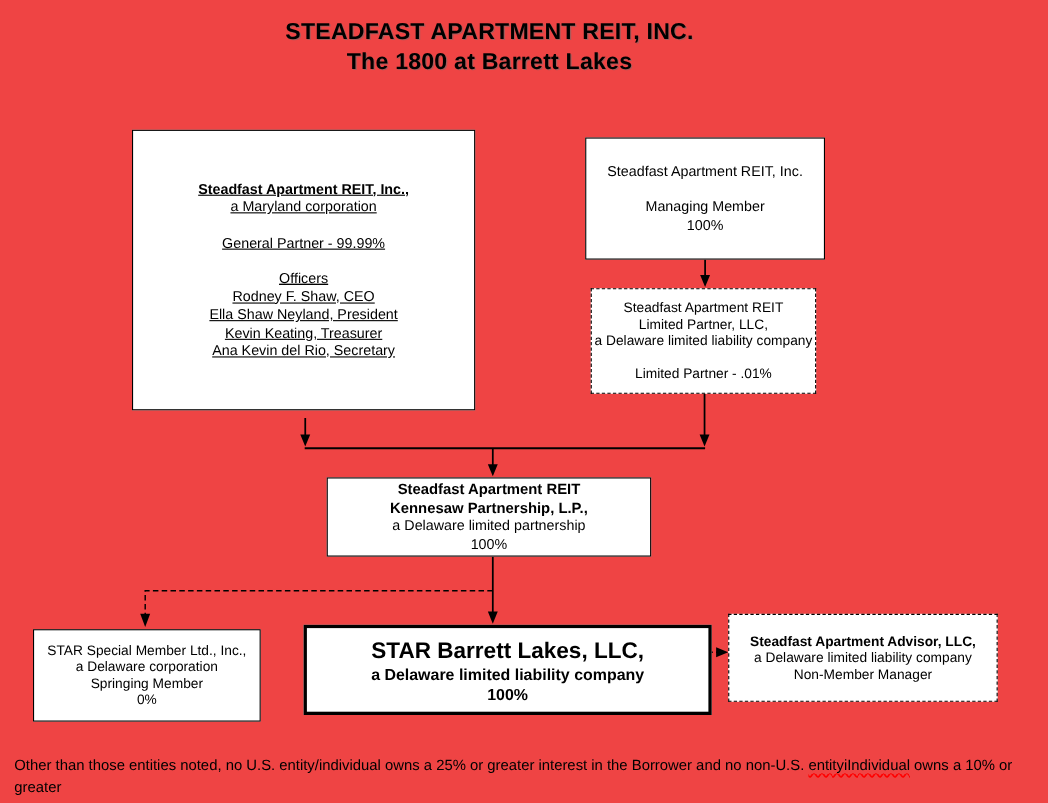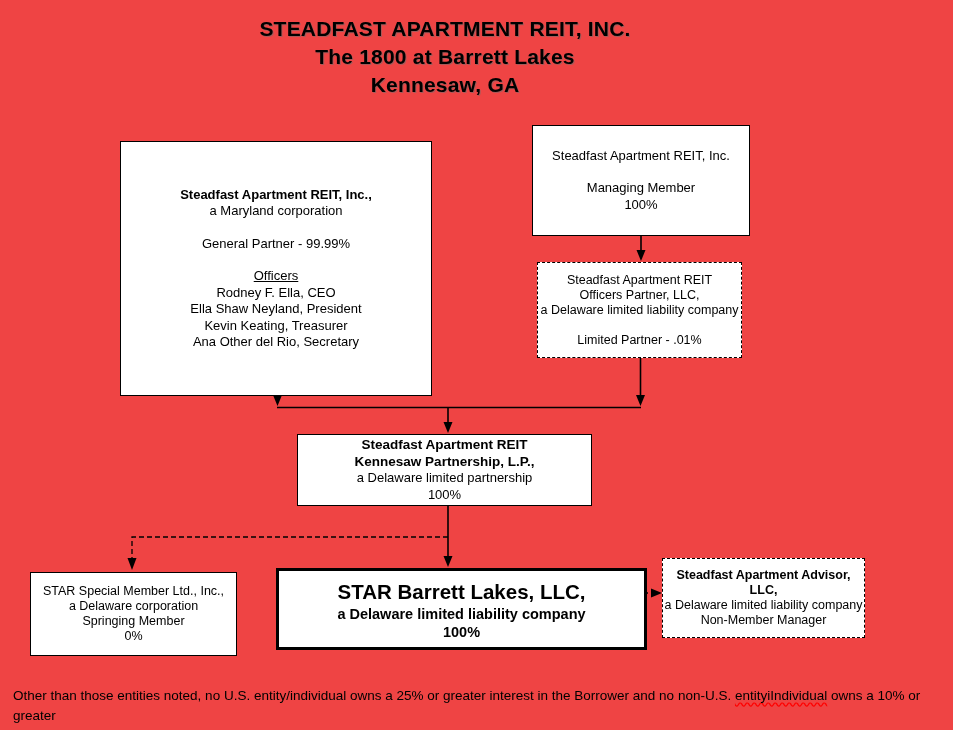--- a/index.html
+++ b/index.html
@@ -51,27 +51,27 @@
     line-height: 16.5px;
   }
   .box.dashed { border: 1.5px dashed #000000; }
   .box.thick { border-width: 3px; }
   .box.sm { font-size: 12.5px; line-height: 15px; }
   .box .b { font-weight: bold; }
   .box .u { text-decoration: underline; }
   .gap { height: 16px; }
   .sm .gap { height: 15px; }
 
-  .box-reit-gp   { left: 120px; top: 141px; width: 312px; height: 255px; }
+  .box-reit-gp   { left: 120px; top: 118px; width: 312px; height: 255px; text-decoration: underline; }
   .box-reit-mm   { left: 532px; top: 125px; width: 218px; height: 111px; }
   .box-reit-lp   { left: 537px; top: 262px; width: 205px; height: 96px; }
   .box-op        { left: 297px; top: 434px; width: 295px; height: 72px; }
   .box-special   { left: 30px;  top: 572px; width: 207px; height: 84px; }
   .box-borrower  { left: 276px; top: 568px; width: 371px; height: 82px; }
-  .box-advisor   { left: 662px; top: 558px; width: 203px; height: 80px; }
+  .box-advisor   { left: 662px; top: 558px; width: 245px; height: 80px; }
 
   .box-borrower .big   { font-weight: bold; font-size: 20.5px; line-height: 27px; }
   .box-borrower .mid   { font-weight: bold; font-size: 14.5px; line-height: 18px; }
   .box-op .b           { font-size: 13.5px; }
 
   
   .footnote {
     position: absolute;
     left: 13px; top: 686px; width: 932px;
     font-size: 13.5px;
@@ -85,21 +85,20 @@
   }
 </style>
 </head>
 <body>
 
 <div class="canvas">
 
   <div class="title">
     <div>STEADFAST APARTMENT REIT, INC.</div>
     <div>The 1800 at Barrett Lakes</div>
-    <div>Kennesaw, GA</div>
   </div>
 
   <svg class="connectors" width="953" height="730" viewBox="0 0 953 730">
 
     <line x1="277.5" y1="380" x2="277.5" y2="396"></line>
     <polygon points="273,395 282,395 277.5,406"></polygon>
 
     <line x1="640.5" y1="358" x2="640.5" y2="396"></line>
     <polygon points="636,395 645,395 640.5,406"></polygon>
 
@@ -121,36 +120,36 @@
     <polygon points="651,588.5 651,597.5 662,593"></polygon>
   </svg>
 
   <div class="box box-reit-gp">
     <div class="b">Steadfast Apartment REIT, Inc.,</div>
     <div>a Maryland corporation</div>
     <div class="gap"></div>
     <div>General Partner - 99.99%</div>
     <div class="gap"></div>
     <div class="u">Officers</div>
-    <div>Rodney F. Ella, CEO</div>
+    <div>Rodney F. Shaw, CEO</div>
     <div>Ella Shaw Neyland, President</div>
     <div>Kevin Keating, Treasurer</div>
-    <div>Ana Other del Rio, Secretary</div>
+    <div>Ana Kevin del Rio, Secretary</div>
   </div>
 
   <div class="box box-reit-mm">
     <div>Steadfast Apartment REIT, Inc.</div>
     <div class="gap"></div>
     <div>Managing Member</div>
     <div>100%</div>
   </div>
 
   <div class="box dashed sm box-reit-lp">
     <div>Steadfast Apartment REIT</div>
-    <div>Officers Partner, LLC,</div>
+    <div>Limited Partner, LLC,</div>
     <div>a Delaware limited liability company</div>
     <div class="gap"></div>
     <div>Limited Partner - .01%</div>
   </div>
 
   <div class="box box-op">
     <div class="b">Steadfast Apartment REIT</div>
     <div class="b">Kennesaw Partnership, L.P.,</div>
     <div>a Delaware limited partnership</div>
     <div>100%</div>

